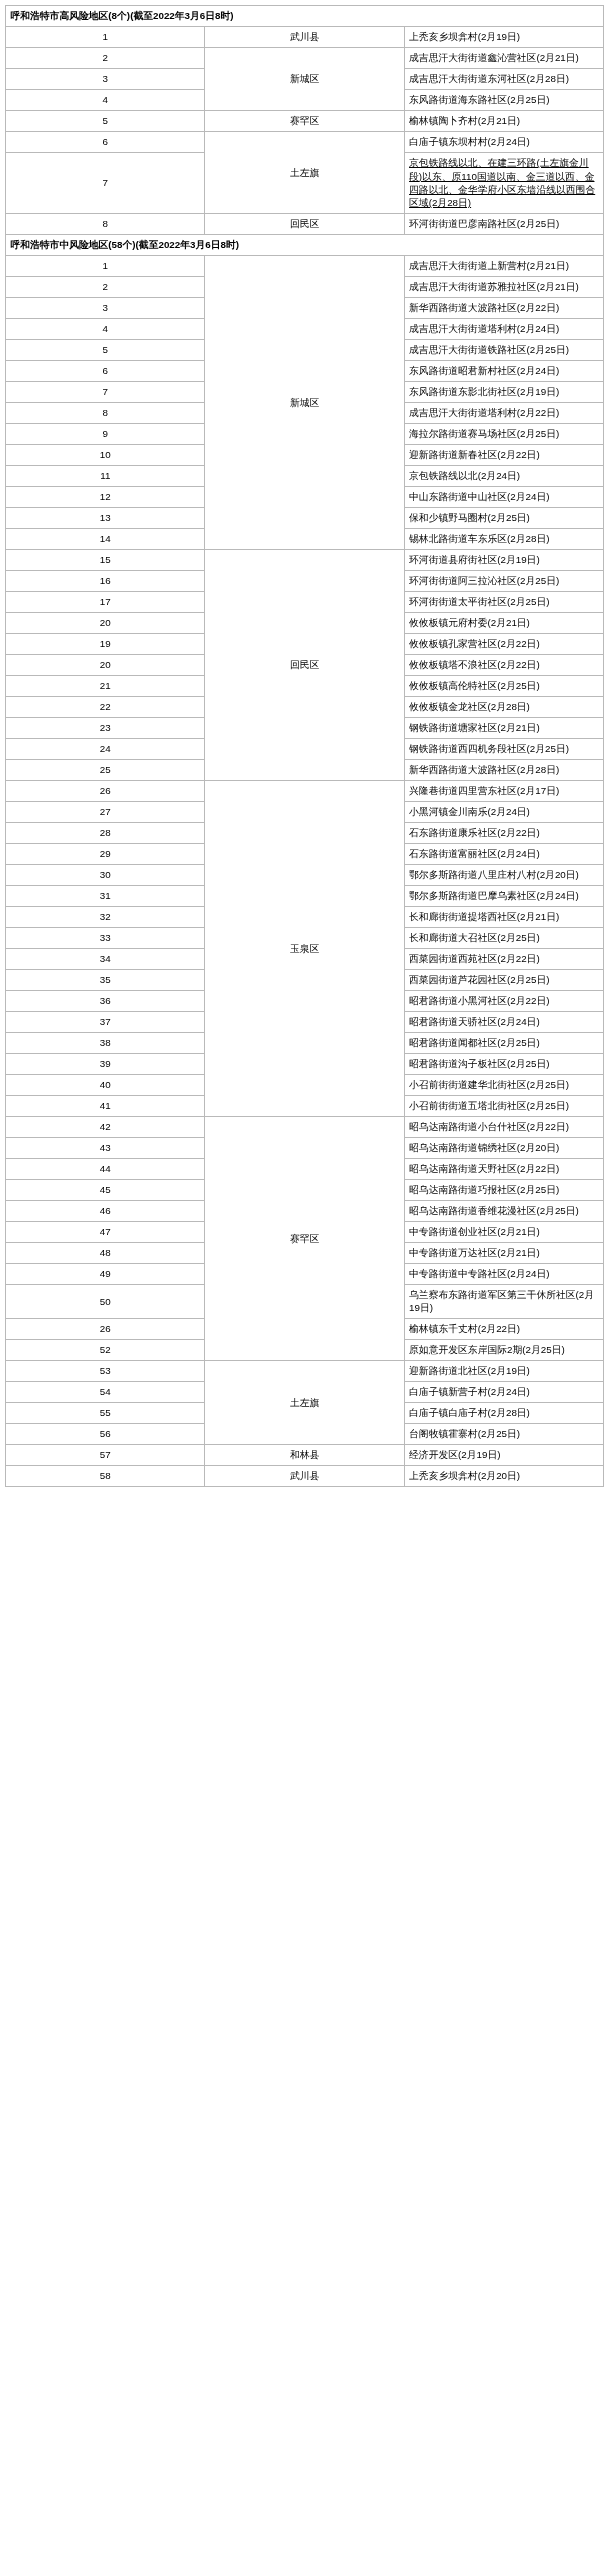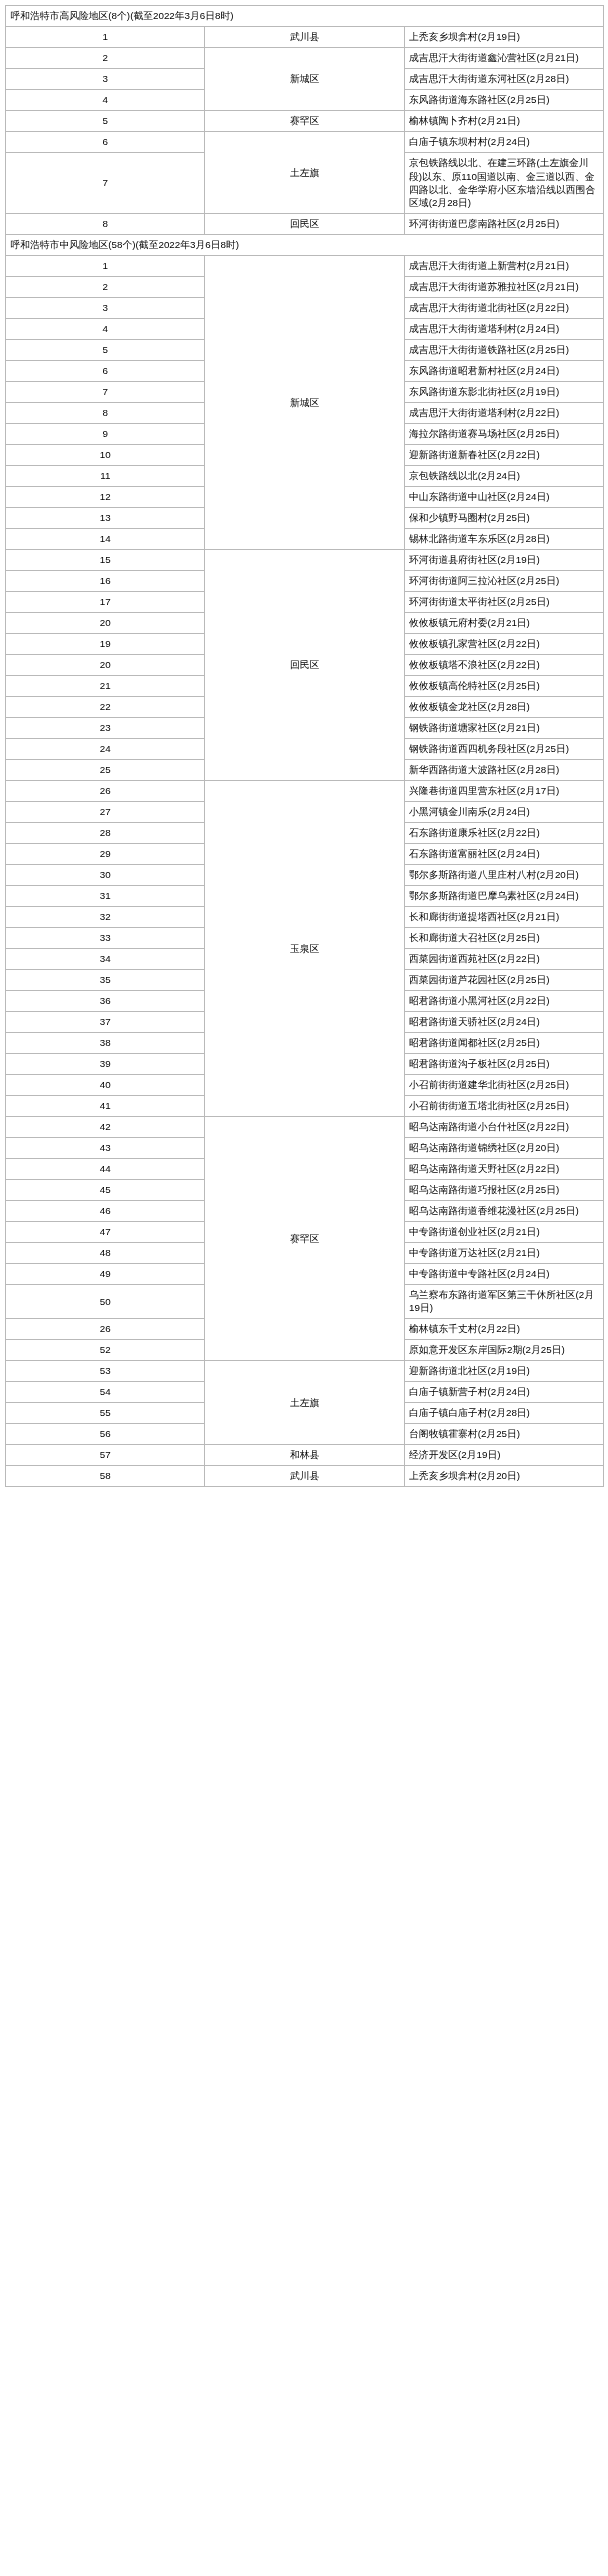--- a/index.html
+++ b/index.html
@@ -24,39 +24,40 @@
   }
   table.risk-table td {
     border: 0.9px solid #b9b9b9;
     font-size: 9.8px;
     line-height: 1.35;
     padding: 3.4px 4.3px;
     vertical-align: middle;
     word-break: break-all;
   }
   td.header-cell {
-    font-weight: normal;
+    font-weight: bold;
     font-size: 10.2px;
     padding: 5.1px 4.3px;
     text-align: left;
   }
   td.idx {
     width: 29px;
     text-align: center;
   }
   td.district {
     width: 61px;
     text-align: center;
   }
   td.place {
     text-align: left;
   }
   td.place-long {
     text-align: left;
     line-height: 1.45;
+    text-decoration: underline;
   }
 </style>
 </head>
 <body>
 
 <div class="page">
   <table class="risk-table">
     <tbody id="table-body">
         <tr>
           <td class="header-cell" colspan="3">呼和浩特市高风险地区(8个)(截至2022年3月6日8时)</td>
@@ -105,21 +106,21 @@
           <td class="idx">1</td>
           <td class="district" rowspan="14">新城区</td>
           <td class="place">成吉思汗大街街道上新营村(2月21日)</td>
         </tr>
         <tr>
           <td class="idx">2</td>
           <td class="place">成吉思汗大街街道苏雅拉社区(2月21日)</td>
         </tr>
         <tr>
           <td class="idx">3</td>
-          <td class="place">成吉思汗大街街道北街社区(2月22日)</td>
+          <td class="place">新华西路街道大波路社区(2月22日)</td>
         </tr>
         <tr>
           <td class="idx">4</td>
           <td class="place">成吉思汗大街街道塔利村(2月24日)</td>
         </tr>
         <tr>
           <td class="idx">5</td>
           <td class="place">成吉思汗大街街道铁路社区(2月25日)</td>
         </tr>
         <tr>

